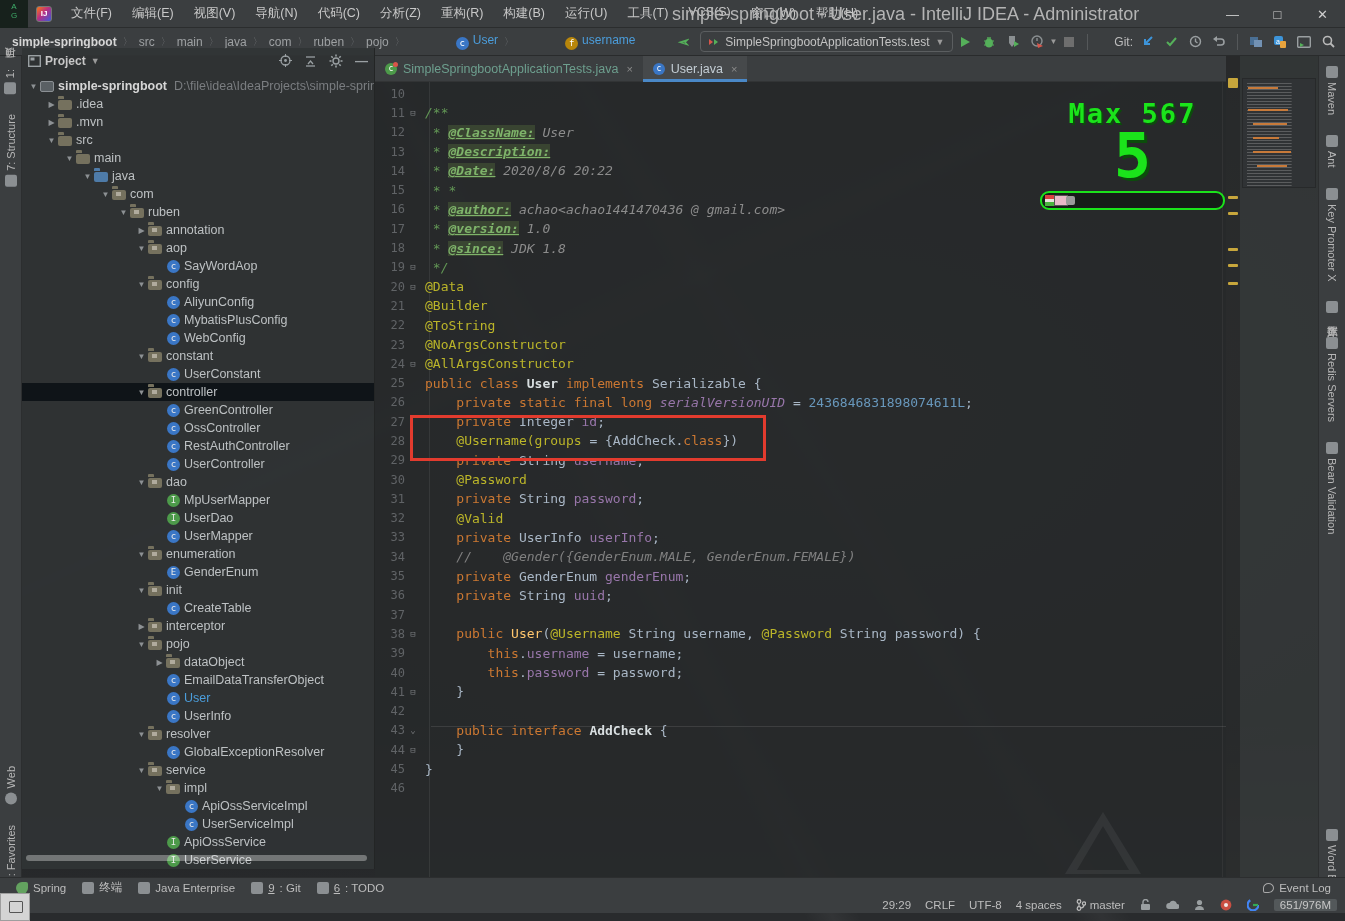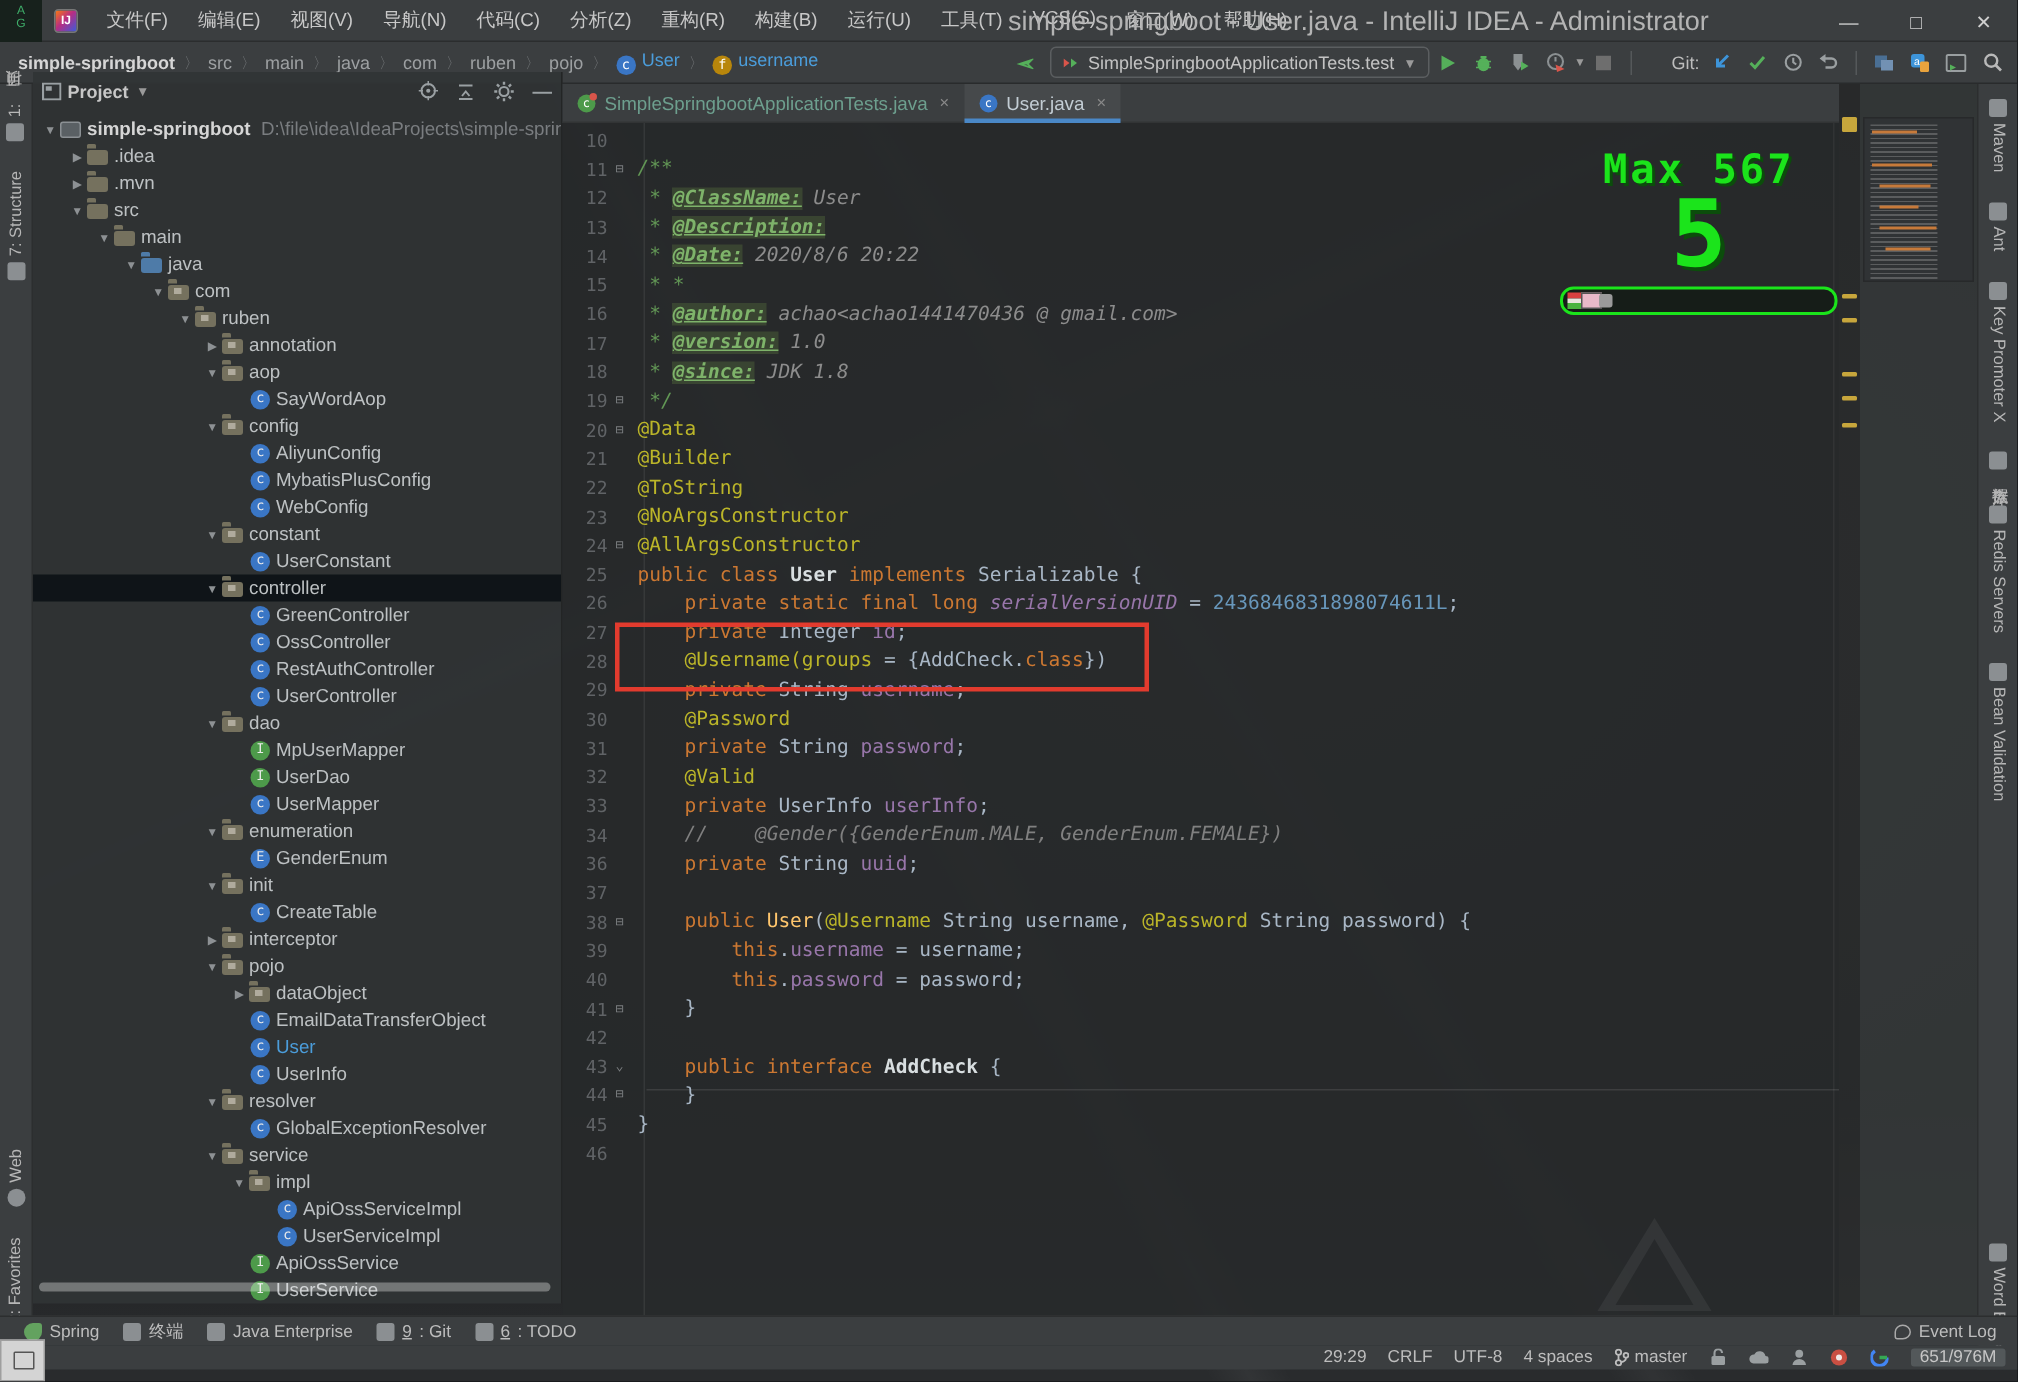--- a/index.html
+++ b/index.html
@@ -27,21 +27,21 @@
   .win-title { position:absolute; left:672px; top:0; height:28px; display:flex; align-items:center; color:#b4b4b4; font-size:18px; }
   .win-btns { position:absolute; right:0; top:0; height:28px; display:flex; }
   .win-btn { width:45px; height:28px; display:flex; align-items:center; justify-content:center; color:#cfcfcf; font-size:13px; }
 
   
   .toolbar2 { position:absolute; left:0; top:28px; width:1345px; height:28px; background:#3b3e40; border-bottom:1px solid #292b2c; display:flex; align-items:center; }
   .crumbs { display:flex; align-items:center; margin-left:12px; gap:2px; white-space:nowrap; }
   .crumb-root { color:#d6d6d6; font-weight:bold; }
   .crumb { color:#9da0a2; }
   .crumb-sep { color:#6f7274; margin:0 4px; font-size:10px; }
-  .crumb-blue { color:#4b9ddb; }
+  .crumb-blue { color:#4b9ddb;margin-left:45px; }
   .mini-badge { display:inline-flex; width:13px; height:13px; border-radius:50%; font-size:9px; color:#fff; align-items:center; justify-content:center; vertical-align:-2px; margin-right:4px; font-family:"DejaVu Sans Mono",monospace; }
   .badge-c { background:#3a76c5; }
   .badge-f { background:#b8860b; }
   .back-arrow { color:#55b05a; font-size:15px; font-weight:bold; margin:0 10px 0 26px; transform:scaleX(-1); }
   .runcfg { display:flex; align-items:center; gap:6px; border:1px solid #5b5e60; border-radius:4px; height:21px; padding:0 8px; color:#c3c3c3; background:rgba(60,63,65,0.6); }
   .runcfg .caret { color:#9a9a9a; font-size:9px; }
   .tb-ico { width:22px; height:20px; display:flex; align-items:center; justify-content:center; margin:0 1px; }
   .sep-v { width:1px; height:16px; background:#55585a; margin:0 6px; }
   .git-label { color:#bdbdbd; margin:0 2px 0 20px; }
 
@@ -701,20 +701,21 @@
           <div class="code-line"><span class="ln">25</span><span class="fold"></span><span class="code-text"><span class="tk-k">public class </span><span class="tk-b">User </span><span class="tk-k">implements </span><span class="tk-p">Serializable {</span></span></div>
           <div class="code-line"><span class="ln">26</span><span class="fold"></span><span class="code-text"><span class="tk-k">    private static final long </span><span class="tk-si">serialVersionUID </span><span class="tk-p">= </span><span class="tk-n">2436846831898074611L</span><span class="tk-p">;</span></span></div>
           <div class="code-line"><span class="ln">27</span><span class="fold"></span><span class="code-text"><span class="tk-k">    private </span><span class="tk-p">Integer </span><span class="tk-f">id</span><span class="tk-p">;</span></span></div>
           <div class="code-line"><span class="ln">28</span><span class="fold"></span><span class="code-text"><span class="tk-a">    @Username(</span><span class="tk-a">groups </span><span class="tk-p">= {</span><span class="tk-p">AddCheck</span><span class="tk-p">.</span><span class="tk-k">class</span><span class="tk-p">})</span></span></div>
           <div class="code-line"><span class="ln">29</span><span class="fold"></span><span class="code-text"><span class="tk-k">    private </span><span class="tk-p">String </span><span class="tk-f">username</span><span class="tk-p">;</span></span></div>
           <div class="code-line"><span class="ln">30</span><span class="fold"></span><span class="code-text"><span class="tk-a">    @Password</span></span></div>
           <div class="code-line"><span class="ln">31</span><span class="fold"></span><span class="code-text"><span class="tk-k">    private </span><span class="tk-p">String </span><span class="tk-f">password</span><span class="tk-p">;</span></span></div>
           <div class="code-line"><span class="ln">32</span><span class="fold"></span><span class="code-text"><span class="tk-a">    @Valid</span></span></div>
           <div class="code-line"><span class="ln">33</span><span class="fold"></span><span class="code-text"><span class="tk-k">    private </span><span class="tk-p">UserInfo </span><span class="tk-f">userInfo</span><span class="tk-p">;</span></span></div>
           <div class="code-line"><span class="ln">34</span><span class="fold"></span><span class="code-text"><span class="tk-x">    //    @Gender({GenderEnum.MALE, GenderEnum.FEMALE})</span></span></div>
+          <div class="code-line"><span class="ln">35</span><span class="fold"></span><span class="code-text"><span class="tk-k">    private </span><span class="tk-p">GenderEnum </span><span class="tk-f">genderEnum</span><span class="tk-p">;</span></span></div>
           <div class="code-line"><span class="ln">36</span><span class="fold"></span><span class="code-text"><span class="tk-k">    private </span><span class="tk-p">String </span><span class="tk-f">uuid</span><span class="tk-p">;</span></span></div>
           <div class="code-line"><span class="ln">37</span><span class="fold"></span><span class="code-text"></span></div>
           <div class="code-line"><span class="ln">38</span><span class="fold">⊟</span><span class="code-text"><span class="tk-k">    public </span><span class="tk-m">User</span><span class="tk-p">(</span><span class="tk-a">@Username </span><span class="tk-p">String username, </span><span class="tk-a">@Password </span><span class="tk-p">String password) {</span></span></div>
           <div class="code-line"><span class="ln">39</span><span class="fold"></span><span class="code-text"><span class="tk-k">        this</span><span class="tk-p">.</span><span class="tk-f">username</span><span class="tk-p"> = username;</span></span></div>
           <div class="code-line"><span class="ln">40</span><span class="fold"></span><span class="code-text"><span class="tk-k">        this</span><span class="tk-p">.</span><span class="tk-f">password</span><span class="tk-p"> = password;</span></span></div>
           <div class="code-line"><span class="ln">41</span><span class="fold">⊟</span><span class="code-text"><span class="tk-p">    }</span></span></div>
           <div class="code-line"><span class="ln">42</span><span class="fold"></span><span class="code-text"></span></div>
           <div class="code-line"><span class="ln">43</span><span class="fold">⌄</span><span class="code-text"><span class="tk-k">    public interface </span><span class="tk-b">AddCheck </span><span class="tk-p">{</span></span></div>
           <div class="code-line"><span class="ln">44</span><span class="fold">⊟</span><span class="code-text"><span class="tk-p">    }</span></span></div>
           <div class="code-line"><span class="ln">45</span><span class="fold"></span><span class="code-text"><span class="tk-p">}</span></span></div>

